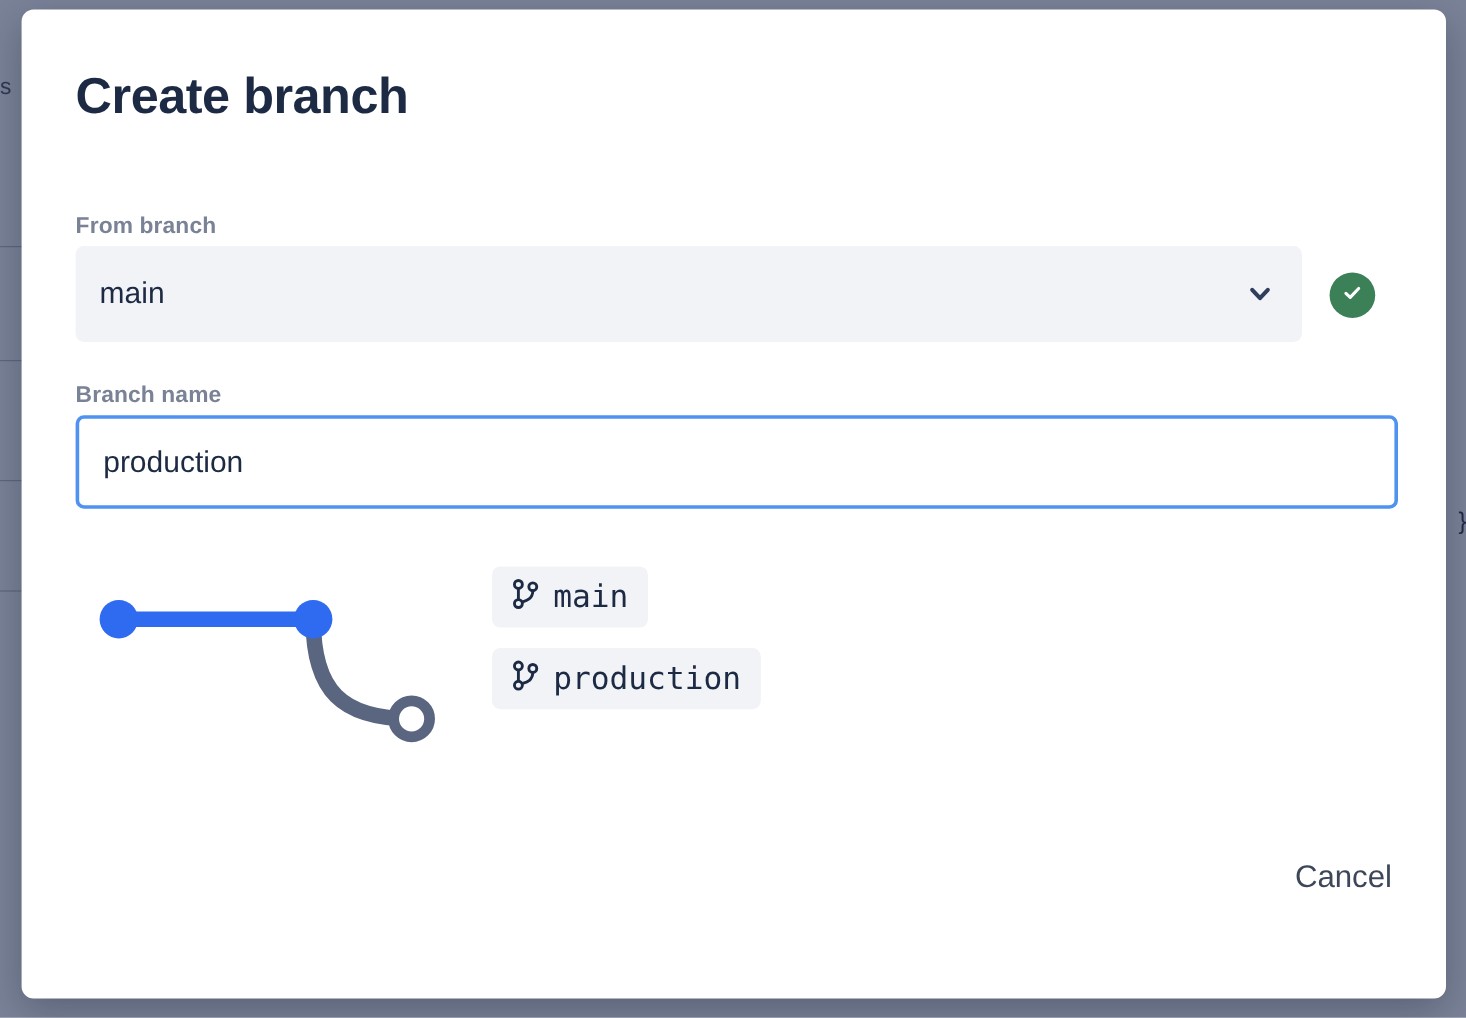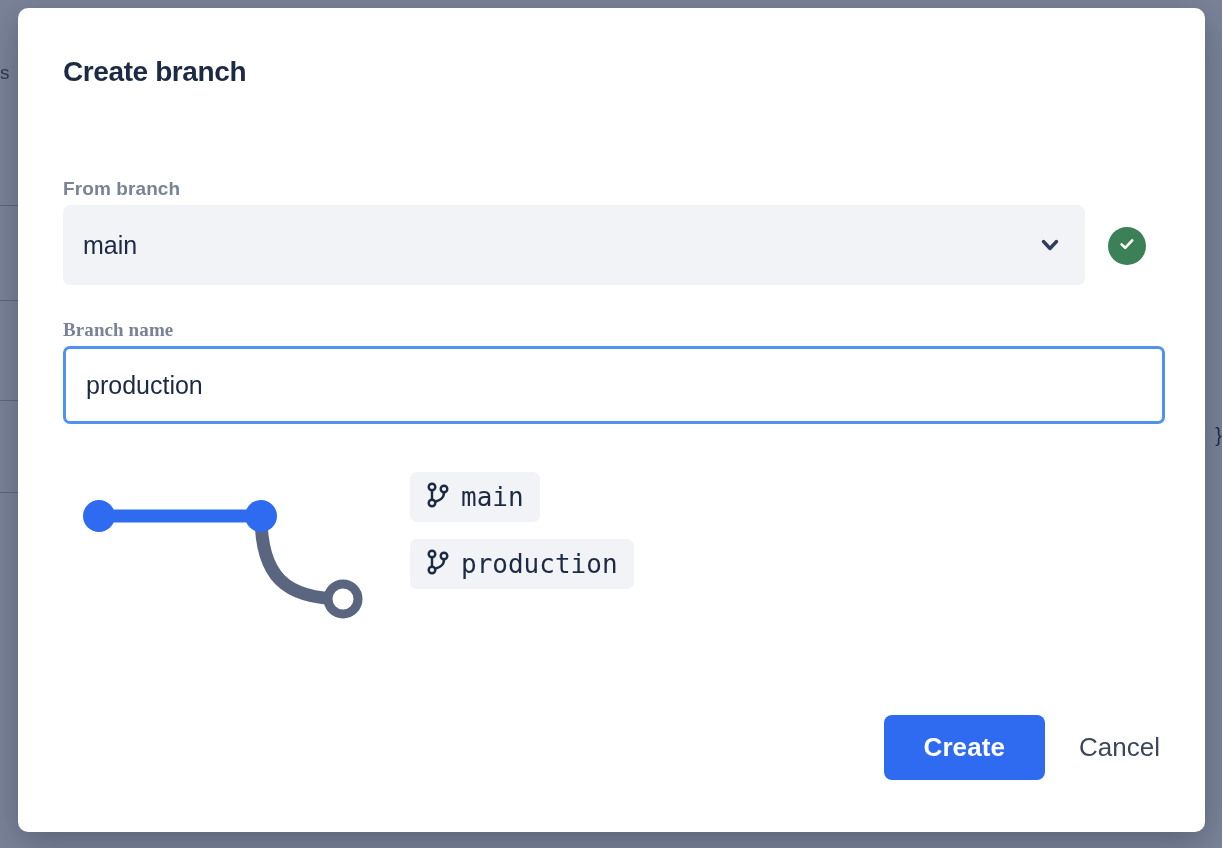--- a/index.html
+++ b/index.html
@@ -57,21 +57,21 @@
     background: #ffffff;
     border-radius: 10px;
     box-shadow: 0 10px 34px rgba(16, 22, 40, 0.30);
     padding: 0;
   }
 
   .modal-title {
     position: absolute;
     left: 45px;
     top: 48px;
-    font-size: 28px;
+    font-size: 42px;
     font-weight: 700;
     color: #1d2a44;
     letter-spacing: -0.4px;
   }
 
   .field-label {
     font-size: 19px;
     font-weight: 700;
     color: #7a8296;
     letter-spacing: 0.1px;
@@ -130,21 +130,20 @@
     background: #3c8057;
     display: flex;
     align-items: center;
     justify-content: center;
   }
 
   .lbl-branch {
     position: absolute;
     left: 45px;
     top: 311px;
-    font-family: Liberation Serif, serif;
   }
 
   .name-input {
     position: absolute;
     left: 45px;
     top: 338px;
     width: 1102px;
     height: 78px;
     background: #ffffff;
     border: 3px solid #4f92f0;
@@ -296,17 +295,16 @@
             <path d="M6 8.3 L6 17.7" stroke="#1d2a44" stroke-width="2.4" fill="none"></path>
             <path d="M18 10.3 C 18 17, 13 18.4, 9.3 19.6" stroke="#1d2a44" stroke-width="2.4" fill="none" stroke-linecap="round"></path>
           </svg>
         </span>
         <span class="chip-label">production</span>
       </span>
     </div>
   </div>
 
   <div class="footer">
-    <button class="btn-create">Create</button>
     <button class="btn-cancel">Cancel</button>
   </div>
 
 </div>
 
 </body></html>

